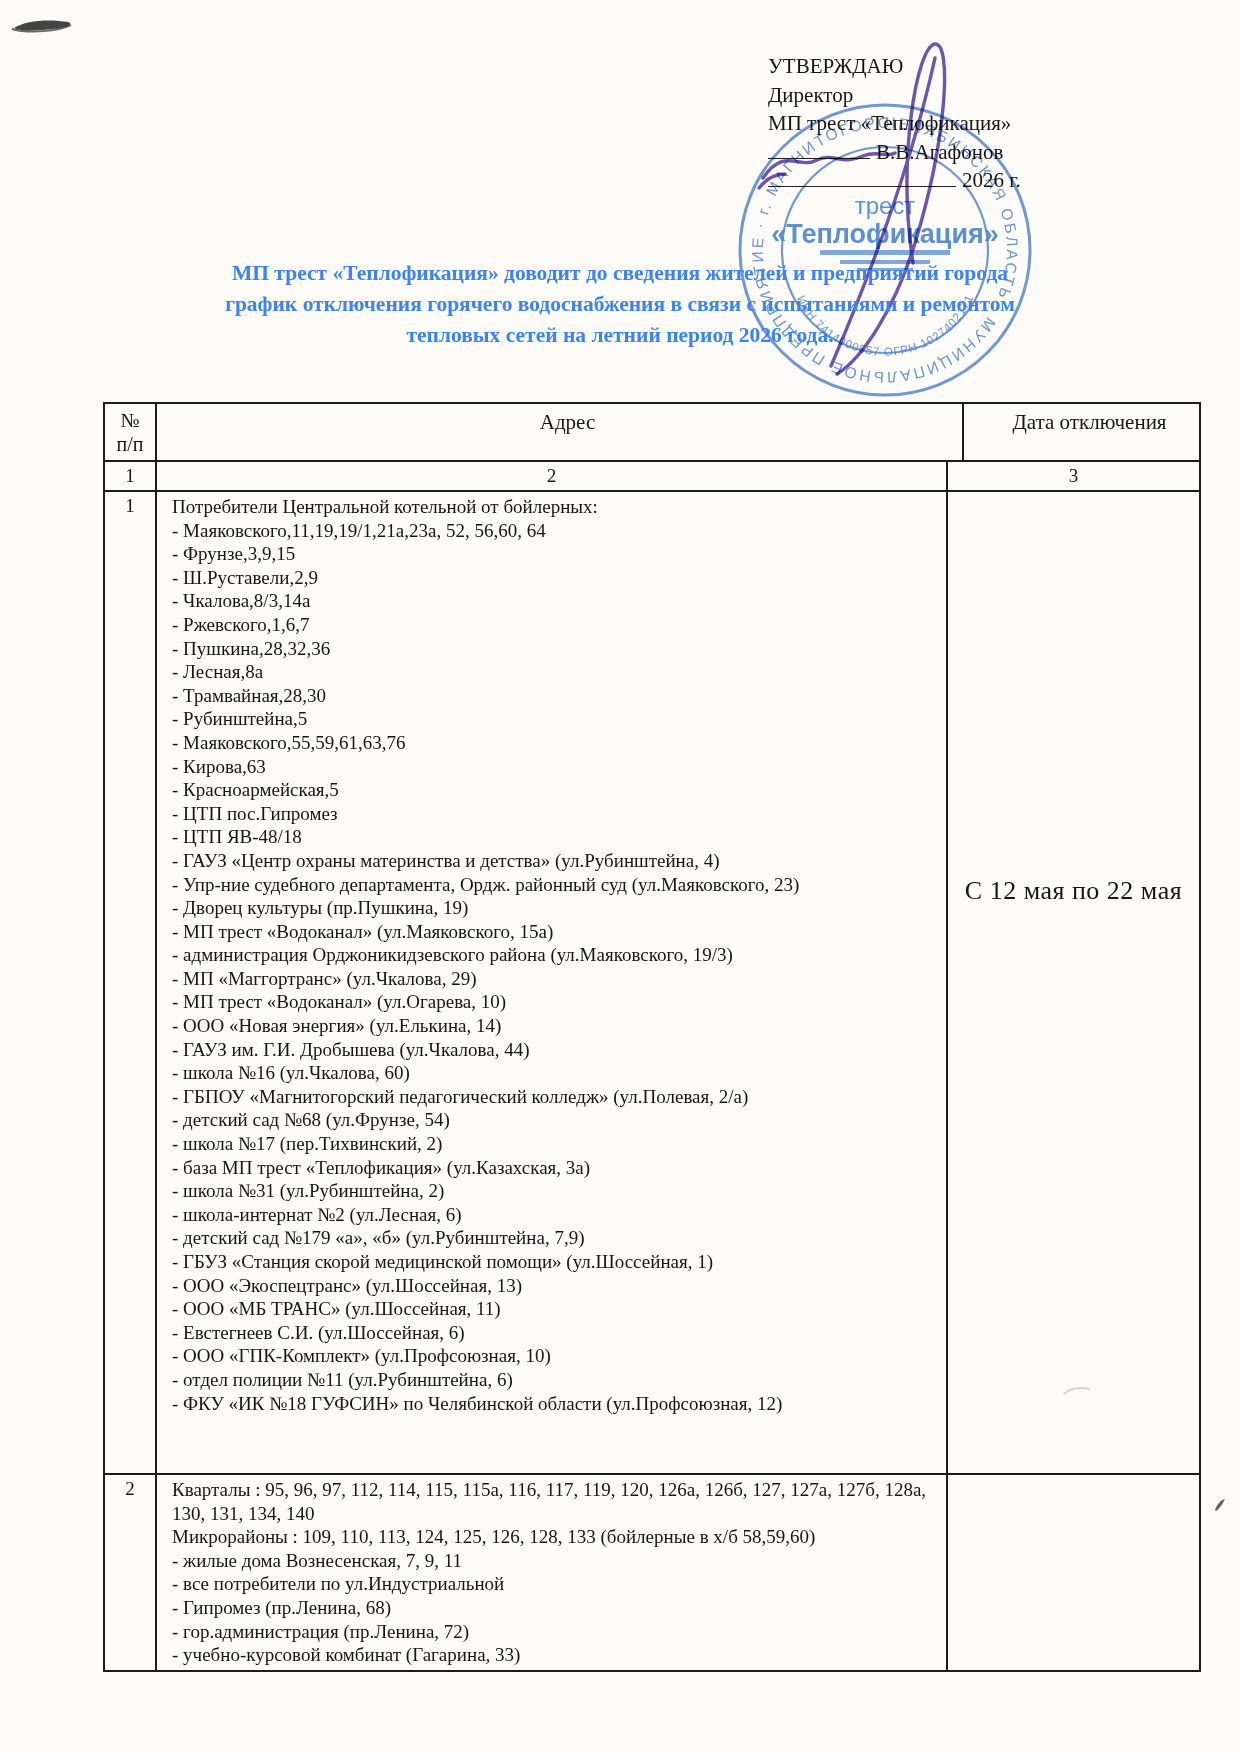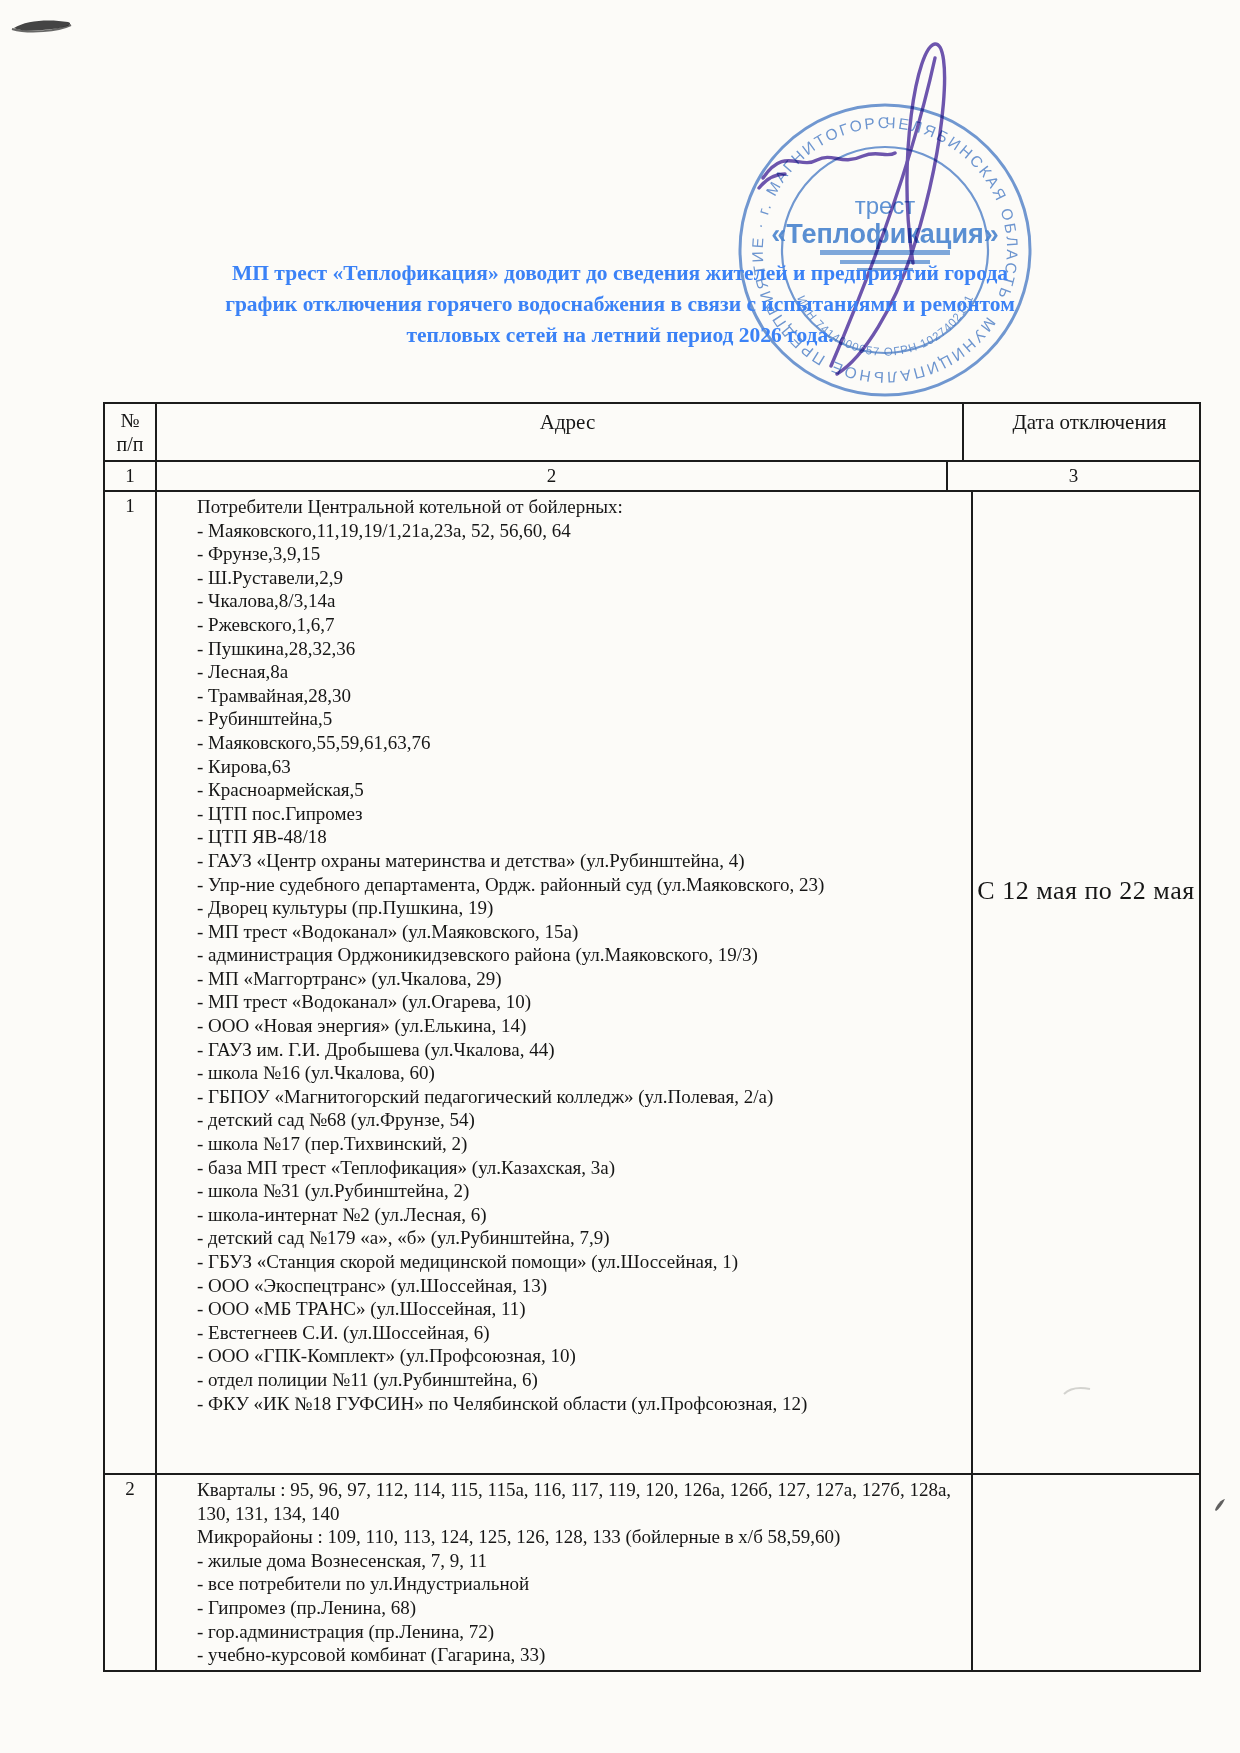--- a/index.html
+++ b/index.html
@@ -61,39 +61,50 @@
             padding-top:4px;display:block;text-align:center;}
   .hrow .c2,.hrow .c3{display:flex;align-items:flex-start;justify-content:center;
             padding-top:6px;font-size:21px;margin-left:16px;}
   .nrow{height:28px;font-size:19px;}
   .nrow .cell{display:flex;align-items:center;justify-content:center;}
   .srow{height:31px;display:flex;align-items:center;justify-content:center;
         font-size:19.5px;}
   .drow0{height:981px;}
   .drow1{height:195px;}
   .drow .c1{padding-top:3px;font-size:19px;}
-  .addr{padding:3px 14px 0 15px;line-height:23.6px;margin-left:25px;}
+  .addr{padding:3px 14px 0 15px;line-height:23.6px;}
   .addr-line{white-space:normal;}
   .c3.datec{text-align:center;font-size:26px;letter-spacing:.5px;}
   .c3.date-filled{padding-top:384px;}
   
   .artifact-topleft{position:absolute;left:8px;top:8px;}
   .artifact-mark1{position:absolute;left:1212px;top:1496px;}
   .artifact-mark2{position:absolute;left:1062px;top:1384px;opacity:.35;}
 </style>
 </head>
 <body>
 
 <div class="page">
 
   <svg class="artifact-topleft" width="90" height="40" viewBox="0 0 90 40">
     <path d="M 6 20 C 18 12, 42 11, 60 14 C 64 15, 62 18, 56 19 C 38 23, 14 24, 6 20 Z" fill="#2a2a2a" opacity="0.88"></path>
     <path d="M 4 21 C 22 26, 50 23, 63 17" stroke="#2a2a2a" stroke-width="2" fill="none" opacity="0.7"></path>
   </svg>
 
+  <div class="approval">
+    <div>УТВЕРЖДАЮ</div>
+    <div>Директор</div>
+    <div>МП трест «Теплофикация»</div>
+    <div>
+      <span class="sig-line short"></span><span>В.В.Агафонов</span>
+    </div>
+    <div>
+      <span class="sig-line long"></span><span>2026 г.</span>
+    </div>
+  </div>
 
   <svg class="stamp" viewBox="0 0 300 304">
     <g fill="none" stroke="#4a7ecb" opacity="0.78">
       <circle cx="150" cy="152" r="145" stroke-width="3"></circle>
       <circle cx="150" cy="152" r="103" stroke-width="2.2"></circle>
     </g>
     <defs>
       <path id="ringPath" d="M 150 30 A 122 122 0 1 1 149.9 30"></path>
       <path id="innPath" d="M 62 200 A 96 96 0 0 0 238 200"></path>
     </defs>

